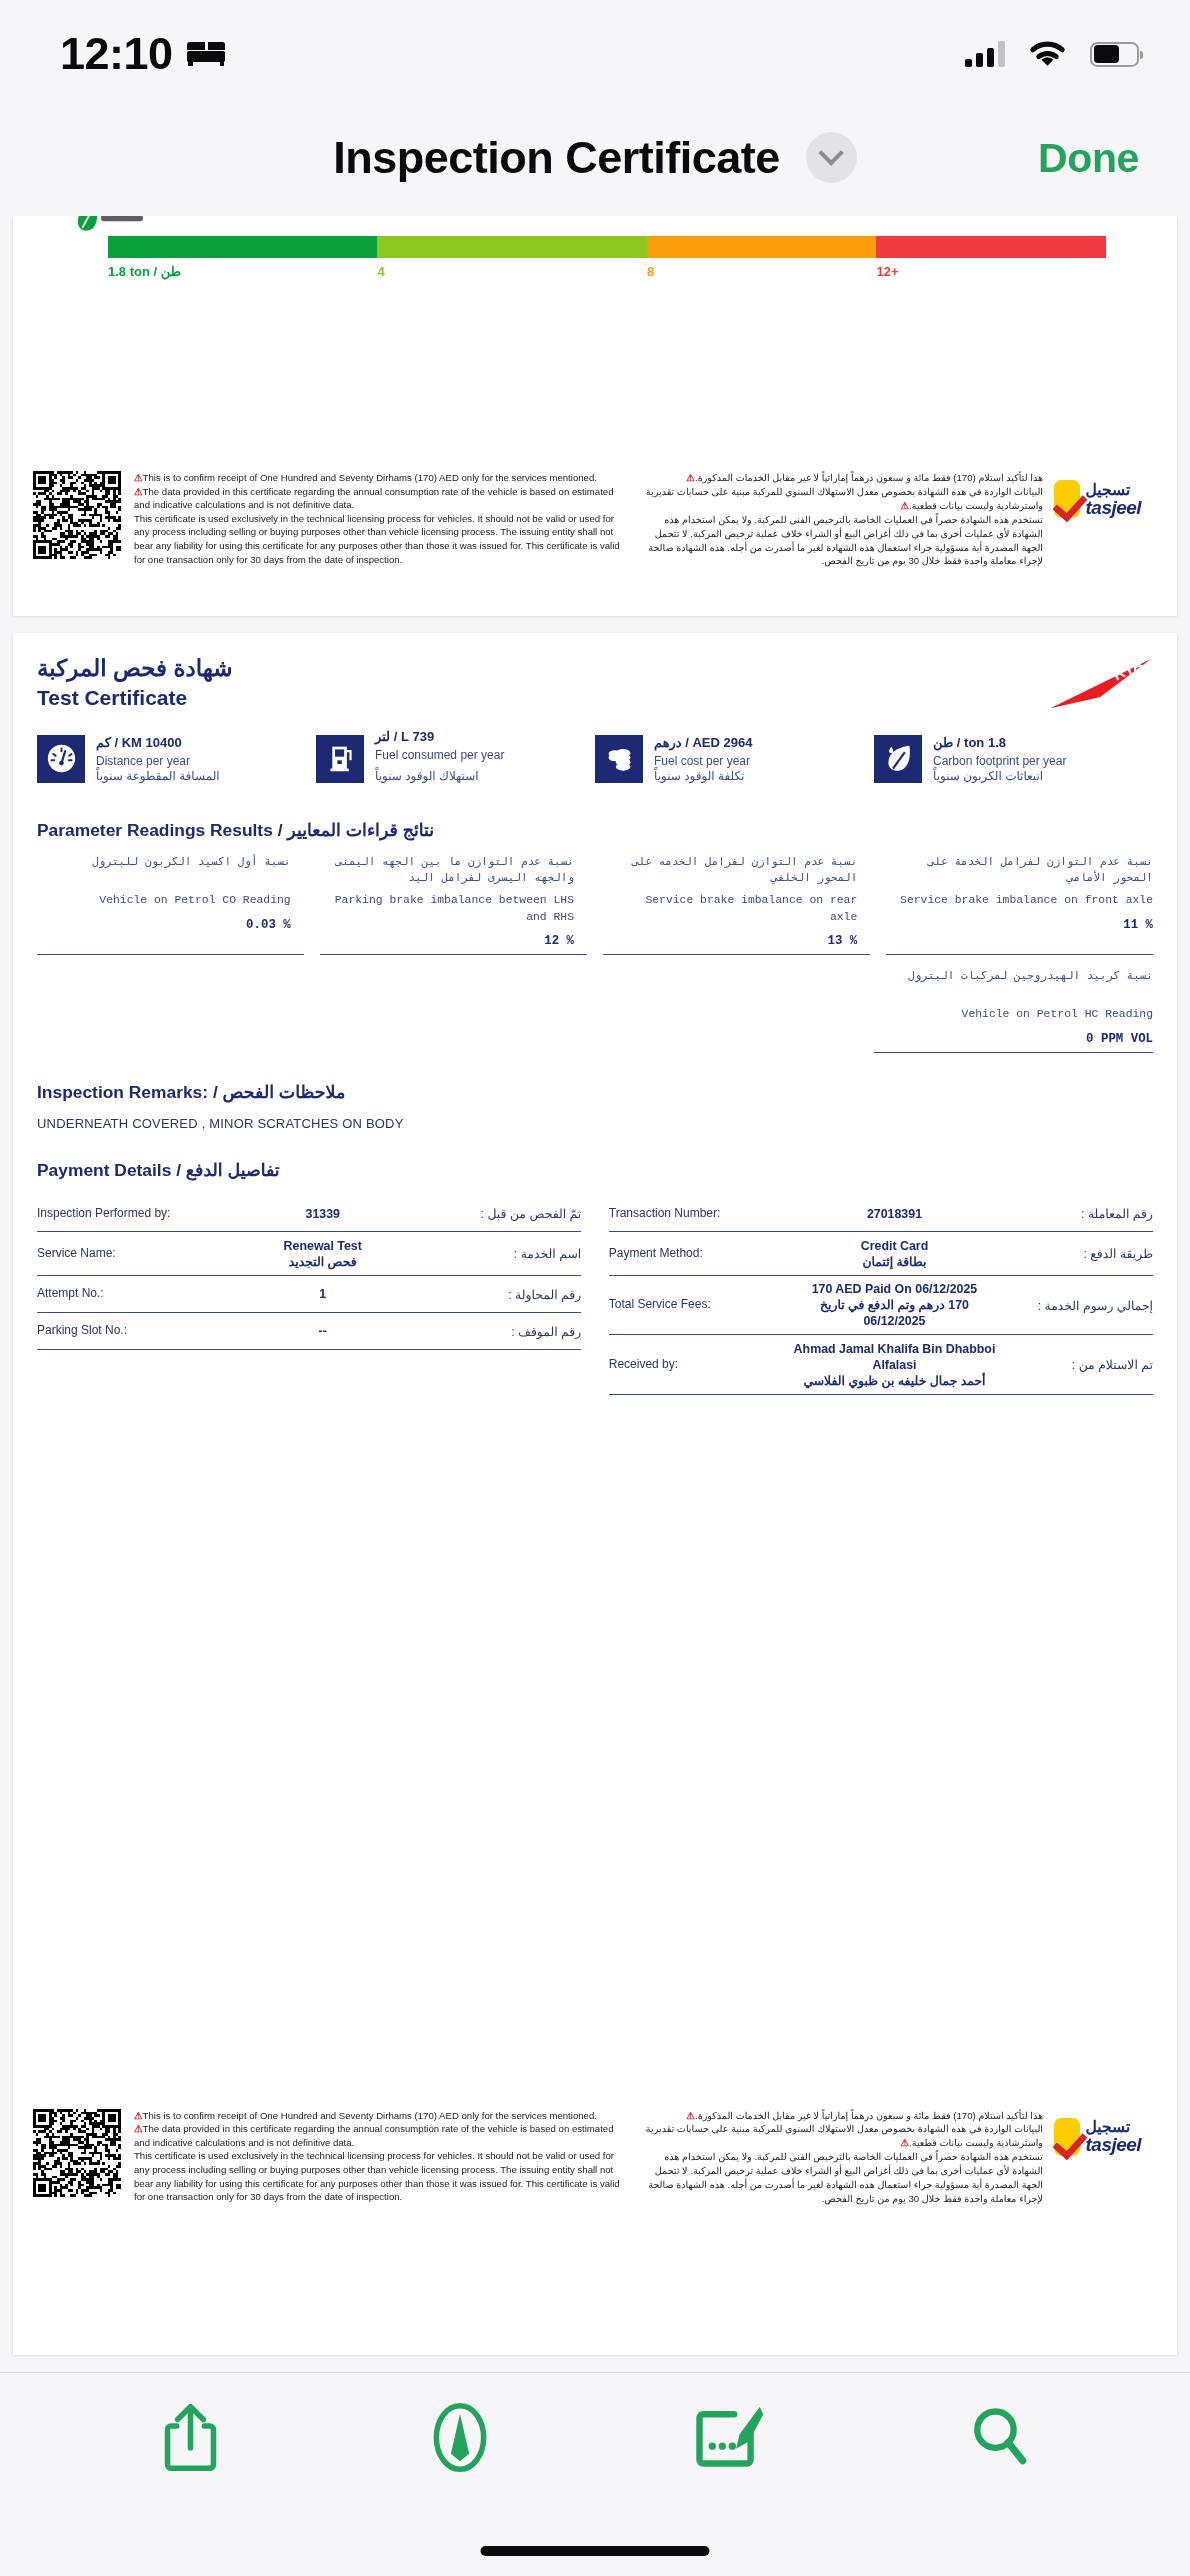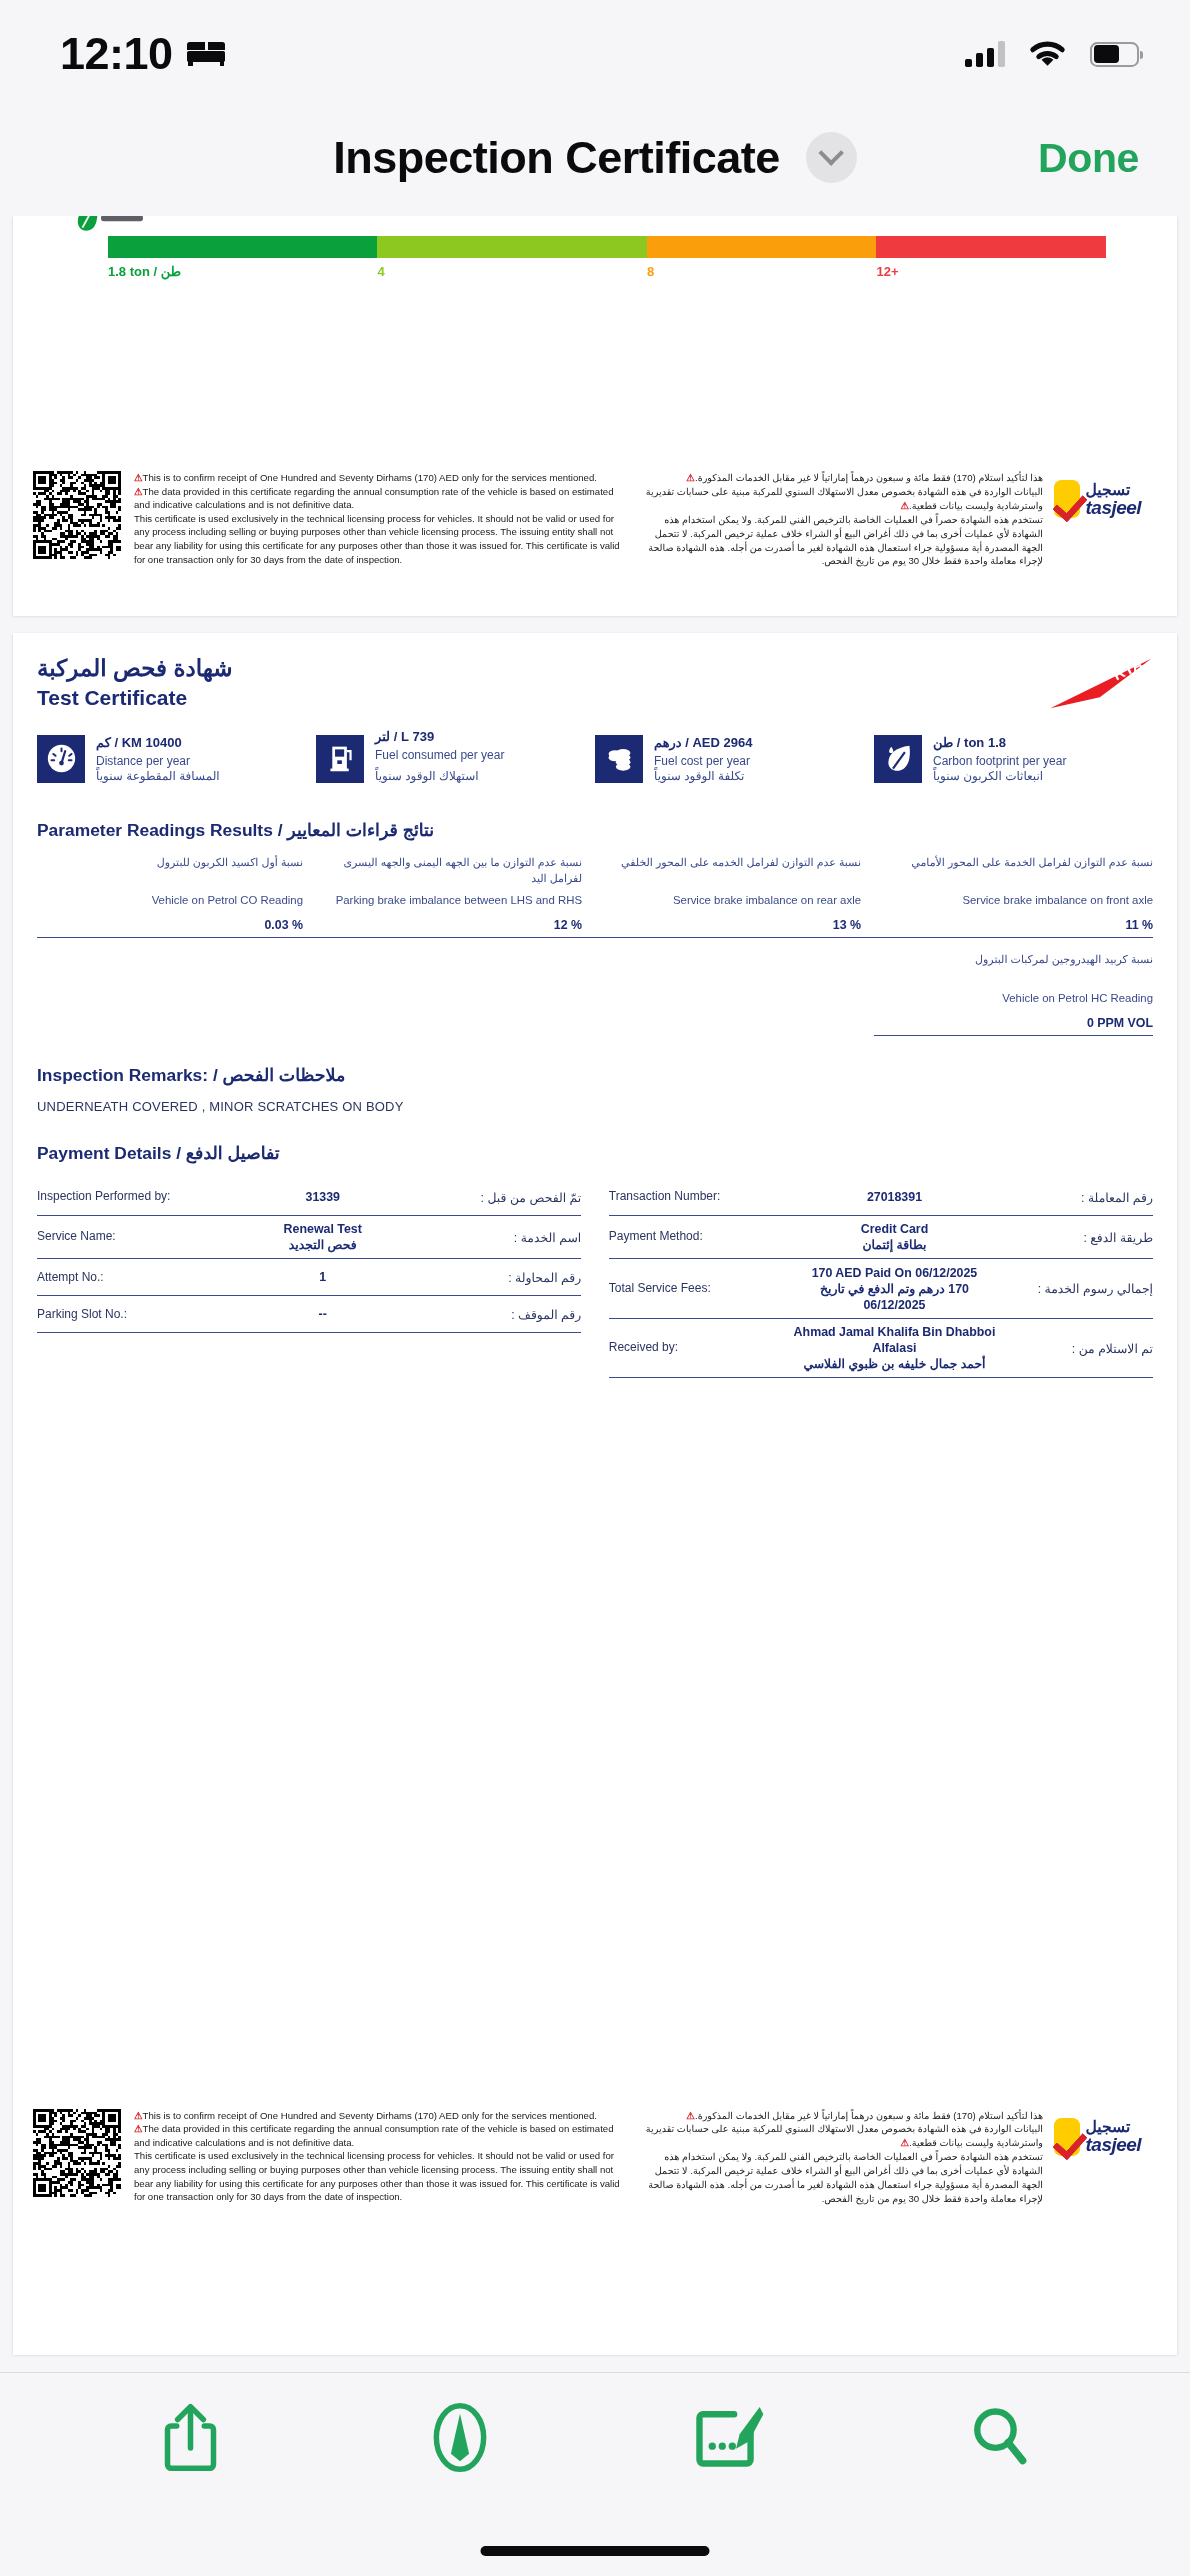--- a/index.html
+++ b/index.html
@@ -95,21 +95,21 @@
   .stat-txt{ padding-top:0.9px; }
   .stat-val{ font-size:13px; font-weight:700; color:#1b2a73; direction:rtl; text-align:left; }
   .stat-en{ font-size:12px; color:#3a4a8c; margin-top:3.7px; }
   .stat-ar{ font-size:12px; color:#3a4a8c; direction:rtl; text-align:left; margin-top:0.9px;}
 
   .sec-title{ font-size:17.4px; font-weight:700; color:#1b2a73; padding:0 24px; }
   .sec-title.pr{ margin-top:37px; }
   .sec-title.rm{ margin-top:29px; }
   .sec-title.pd{ margin-top:29px; }
 
-  .params{ display:flex; padding:0 24px; margin-top:13px; gap:0; }
+  .params{ display:flex; padding:0 24px; margin-top:13px; gap:16px;font-family:Liberation Mono, monospace; }
   .param{ flex:1 1 25%; padding:0 13px; border-bottom:1.8px solid #3a4a8c; padding-bottom:5.5px; }
   .param:first-child{ padding-left:0; }
   .param:last-child{ padding-right:0; }
   .p-ar{ font-size:11px; color:#3a4a8c; direction:rtl; text-align:right; line-height:1.5; min-height:33px;}
   .p-en{ font-size:11.4px; color:#3a4a8c; text-align:right; line-height:1.45; margin-top:5.5px;}
   .p-val{ font-size:12.4px; font-weight:700; color:#1b2a73; text-align:right; margin-top:9.2px;}
   .params.row2 .param{ flex:0 0 25%; }
   .params.row2 .spacer{ flex:1 1 75%; }
 
   .remark-txt{ padding:0 24px; margin-top:13px; font-size:13px; color:#2a3560; letter-spacing:0.2px;}

